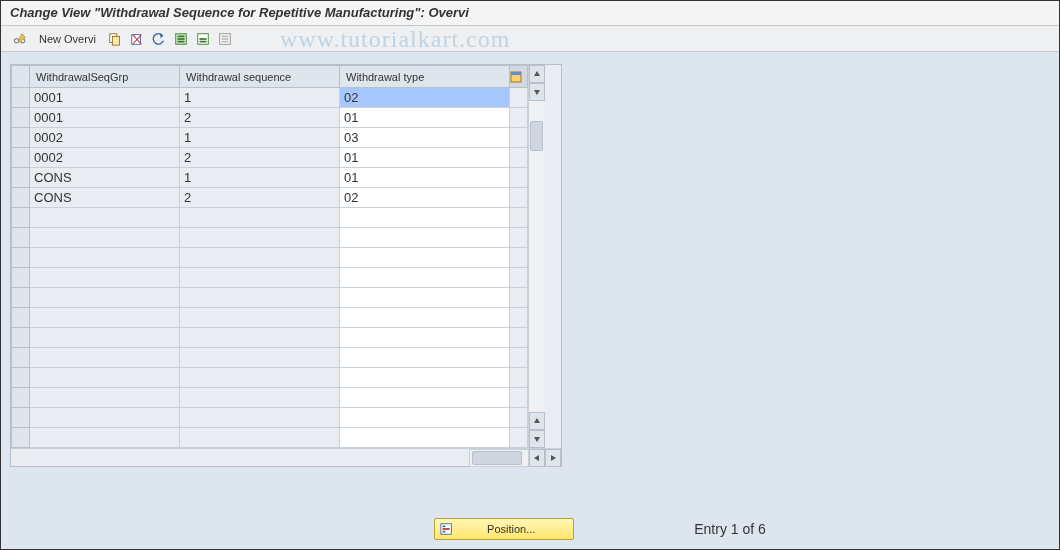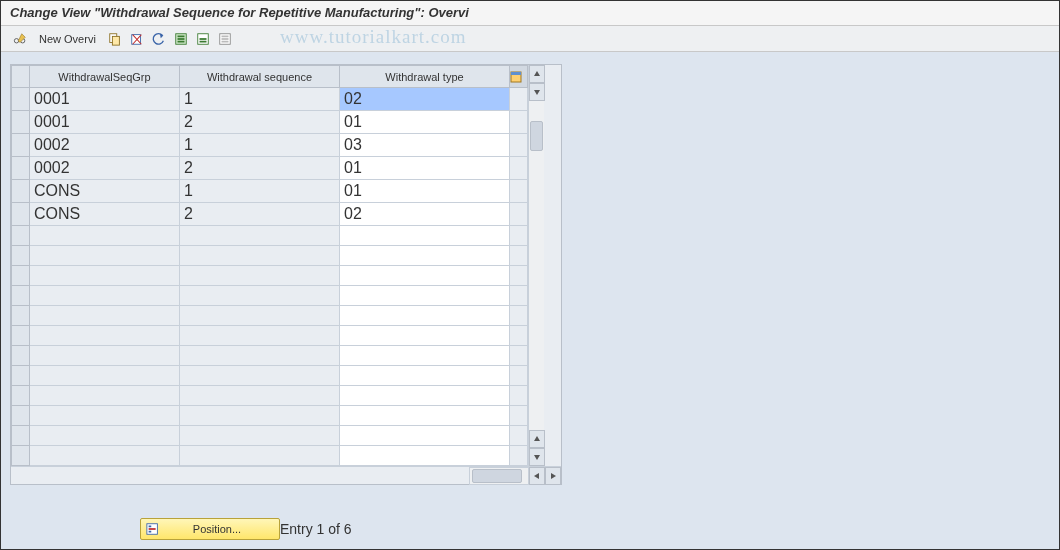--- a/index.html
+++ b/index.html
@@ -78,21 +78,21 @@
     .grid-area {
       display: flex;
     }
     .grid-body {
       border-collapse: collapse;
     }
     .grid-body th {
       background: #dfe5ec;
       border: 1px solid #b8bfc9;
       font-weight: normal;
-      text-align: center;
+      text-align: left;
       padding: 3px 6px;
       height: 22px;
       color: #333;
     }
     .grid-body th.row-handle-head {
       width: 18px;
       padding: 0;
     }
     .grid-body th.settings-head {
       width: 18px;
@@ -110,21 +110,21 @@
       width: 18px;
       background: #dfe5ec;
       border: 1px solid #b8bfc9;
     }
     .cell-input {
       width: 100%;
       height: 100%;
       border: none;
       outline: none;
       padding: 2px 4px;
-      font-size: 16px;
+      font-size: 13px;
       font-family: inherit;
       background: transparent;
       color: #333;
     }
     .cell-ro {
       background: #e9edf2 !important;
     }
     .cell-ro .cell-input { background: #e9edf2; color: #333; }
     .cell-selected .cell-input { background: #a6c8ff; }
     .empty-row td { background: #e9edf2; }
@@ -189,20 +189,22 @@
       position:absolute; top:1px; bottom:1px; left:2px; width:50px;
       background:#cfd6e0; border:1px solid #b8bfc9; border-radius:2px;
     }
     
     .bottom-bar {
       position: absolute;
       left: 0; right: 0; bottom: 10px;
       display: flex;
       align-items: center;
       padding-left: 140px;
+      gap: 120px;
+      justify-content: center;
     }
     .position-btn {
       display: flex;
       align-items: center;
       gap: 6px;
       background: linear-gradient(#fff6b8, #ffe66b);
       border: 1px solid #b8a23a;
       height: 22px;
       padding: 0 12px 0 4px;
       cursor: pointer;
@@ -217,21 +219,21 @@
       display:flex;align-items:center;justify-content:center;
     }
     .entry-label {
       font-size: 14px;
       color: #333;
     }
     .watermark {
       position: absolute;
       top: 26px;
       left: 280px;
-      font-size: 19px;
+      font-size: 24px;
       color: rgba(100,160,200,0.35);
       font-family: Georgia, serif;
       letter-spacing: 1px;
       pointer-events: none;
     }
     .app-border {
       position:absolute; inset:0; border:1px solid #333; pointer-events:none;
     }
   </style>
 </head>

